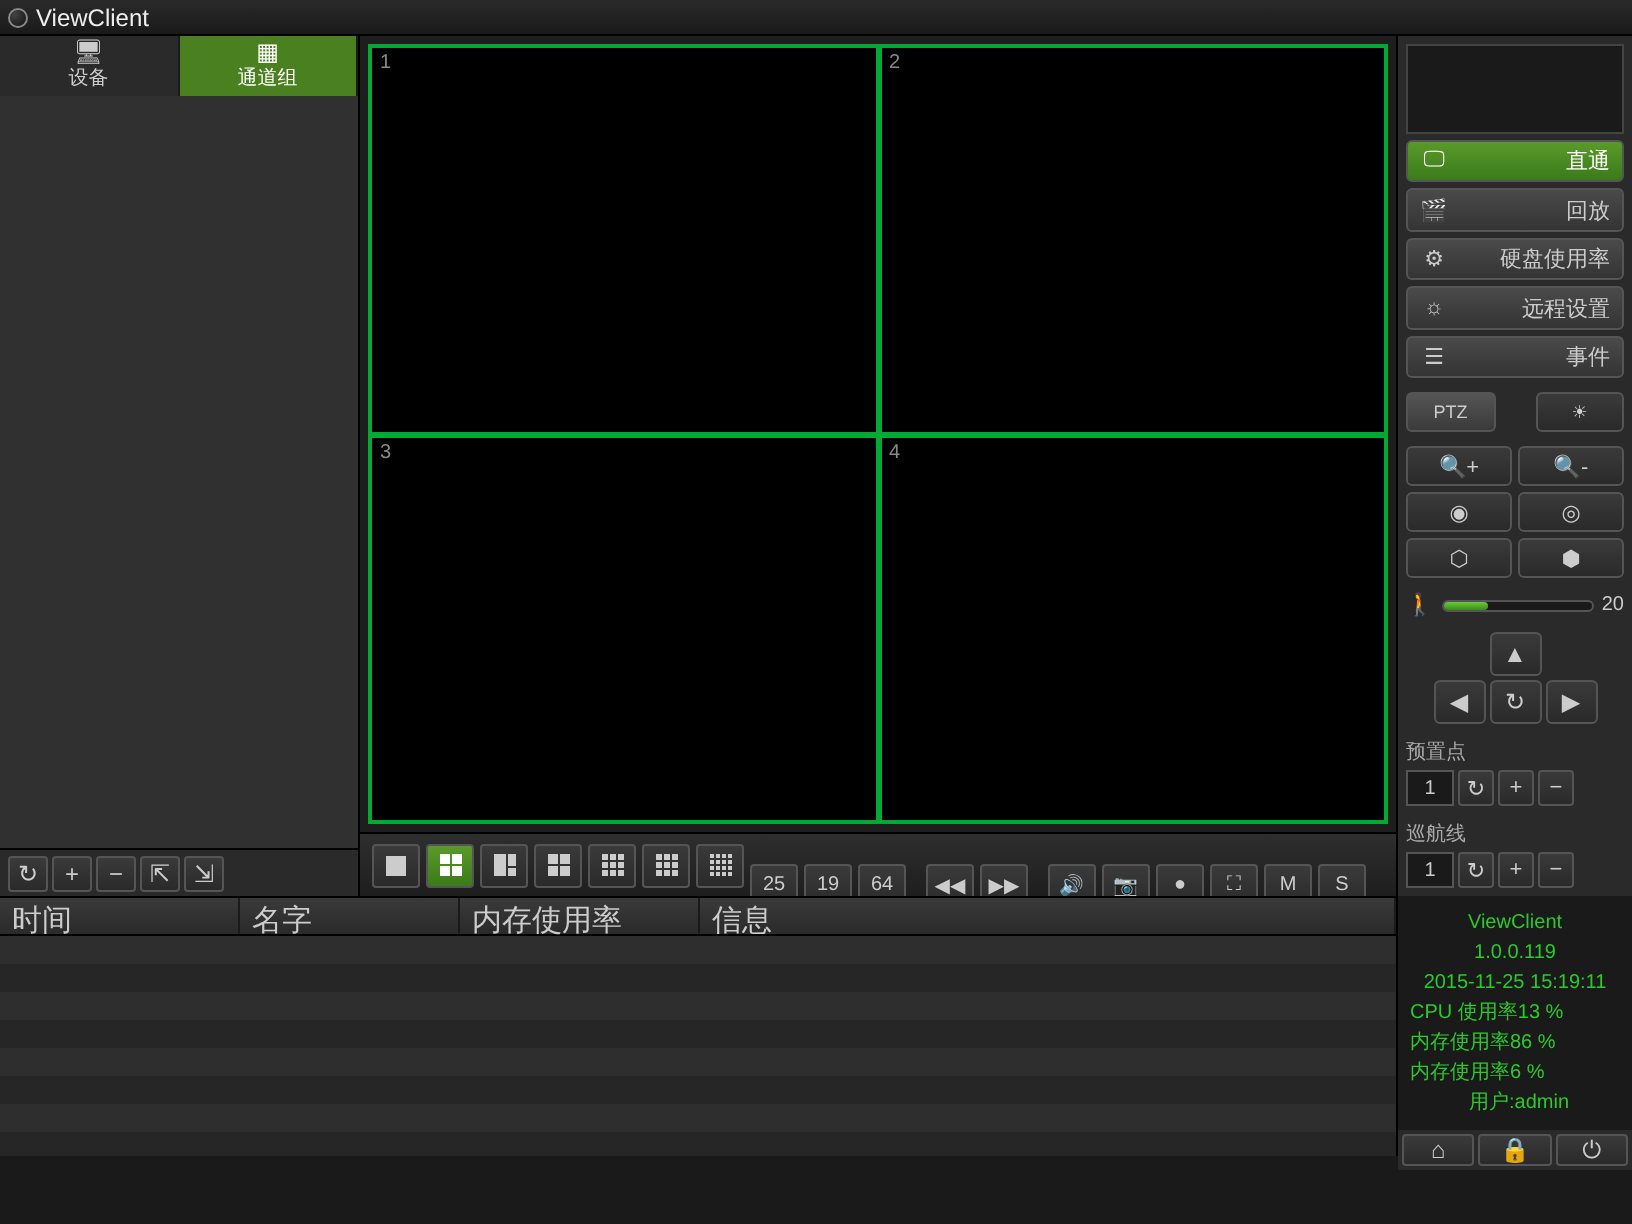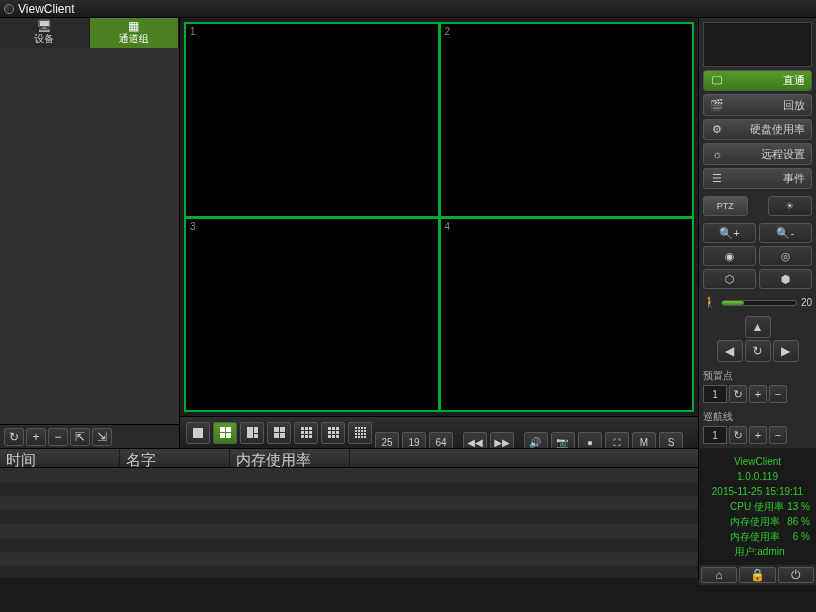--- a/index.html
+++ b/index.html
@@ -48,21 +48,21 @@
 .preset .prow { display: flex; gap: 2px; }
 .preset .pnum { width: 24px; height: 18px; background: #1a1a1a; border: 1px solid #555; text-align: center; font-size: 10px; color: #ccc; }
 .preset .pbtn { width: 18px; height: 18px; background: linear-gradient(#3a3a3a,#2a2a2a); border: 1px solid #555; border-radius: 2px; display: flex; align-items: center; justify-content: center; font-size: 11px; cursor: pointer; }
 .eventhdr { height: 20px; background: linear-gradient(#3a3a3a,#2a2a2a); display: flex; border-top: 1px solid #000; border-bottom: 1px solid #000; }
 .eventhdr div { padding: 2px 6px; font-size: 15px; color: #ccc; border-right: 1px solid #1a1a1a; }
 .eventlist { height: 110px; background: repeating-linear-gradient(#2e2e2e 0, #2e2e2e 14px, #262626 14px, #262626 28px); }
 .bottom { display: flex; height: 130px; }
 .bottom-left { flex: 1; display: flex; flex-direction: column; }
 .status { width: 118px; background: #1a1a1a; border-left: 1px solid #000; display: flex; flex-direction: column; }
 .status-info { flex: 1; padding: 6px 4px; font-family: monospace; font-size: 10px; color: #2aca2a; line-height: 1.5; text-align: center; }
-.status-info .row { display: flex; justify-content: space-between; padding: 0 2px; margin-left: 25px; }
+.status-info .row { display: flex; justify-content: flex-start; padding: 0 2px; }
 .status-btns { height: 24px; display: flex; gap: 2px; padding: 2px; background: #2a2a2a; }
 .sbtn { flex: 1; background: linear-gradient(#3a3a3a,#2a2a2a); border: 1px solid #555; border-radius: 2px; display: flex; align-items: center; justify-content: center; cursor: pointer; font-size: 12px; }
 .sep { width: 4px; }
 </style>
 </head>
 <body>
 
 <div class="titlebar">
   <div class="dot"></div>
   <span>ViewClient</span>
@@ -287,20 +287,21 @@
     </div>
   </div>
 </div>
 
 <div class="bottom">
   <div class="bottom-left">
     <div class="eventhdr">
       <div style="width:120px">时间</div>
       <div style="width:110px">名字</div>
       <div style="width:120px">内存使用率</div>
+      <div style="flex:1">信息</div>
     </div>
     <div class="eventlist"></div>
   </div>
   <div class="status">
     <div class="status-info">
       <div>ViewClient</div>
       <div>1.0.0.119</div>
       <div>2015-11-25 15:19:11</div>
       <div class="row">
           <span>CPU 使用率</span>

